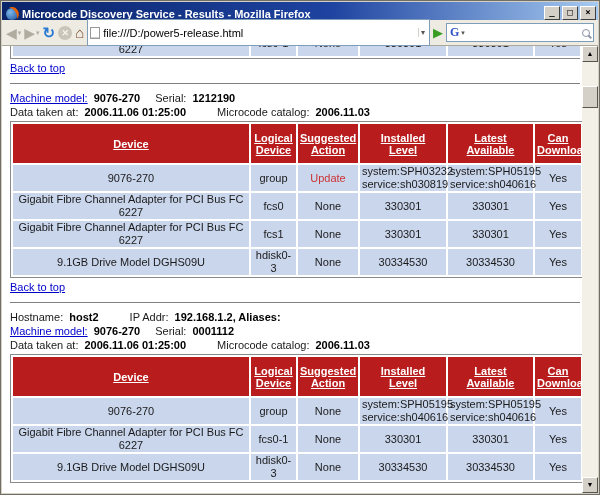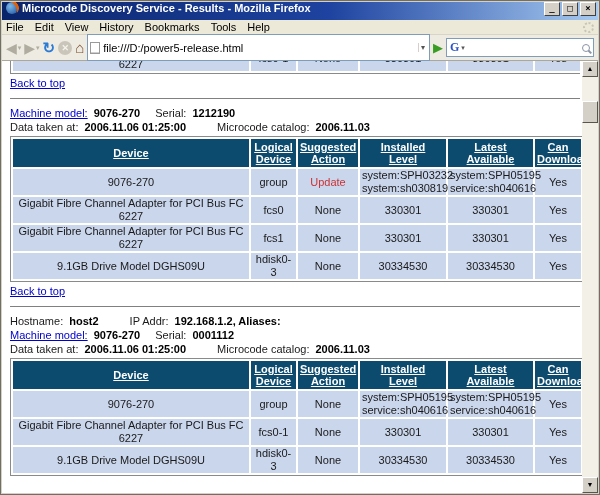--- a/index.html
+++ b/index.html
@@ -10,21 +10,21 @@
     position: relative; width: 600px; height: 495px;
     background: #ece9d8; border: 2px solid #d4d0c8;
     outline: 1px solid #716f64; outline-offset: -1px;
     display: flex; flex-direction: column; overflow: hidden;
   }
 
   
   .titlebar {
     height: 18px; flex: 0 0 18px;
     background: linear-gradient(90deg, #0a246a 0%, #1e43a0 55%, #a6caf0 100%);
-    color: #fff; display: flex; align-items: flex-start; padding: 0 2px;
+    color: #fff; display: flex; align-items: flex-end; padding: 0 2px;
   }
   .ff-icon { width: 12px; height: 12px; border-radius: 50%;
     background: radial-gradient(circle at 35% 35%, #7db8e8, #1b4f9c);
     position: relative; margin: 0 4px 0 2px; flex: 0 0 12px; }
   .ff-icon::after { content:""; position:absolute; inset:-1px;
     border-radius:50%; border-right:3px solid #e66000; transform: rotate(-35deg); }
   .title-text { font-weight: bold; font-size: 11px; white-space: nowrap; overflow: hidden; flex: 1; }
   .winbtns { display: flex; gap: 2px; }
   .winbtn { width: 16px; height: 14px; background: #d4d0c8;
     border: 1px solid; border-color: #fff #404040 #404040 #fff;
@@ -76,22 +76,22 @@
   hr.sep { border: none; border-top: 1px solid #808080; border-bottom: 1px solid #fff; margin: 7px 0 6px 0; }
 
   .hostinfo { line-height: 14px; color: #000; }
   .hostinfo .lbl { color: #1a1a1a; }
   .hostinfo b { font-weight: bold; }
   .sp1 { margin-right: 6px; } .sp2 { margin-right: 28px; } .sp3 { margin-right: 12px; }
 
   table.tbl { border-collapse: separate; border-spacing: 2px; background: #fff;
     border: 1px solid #8a8a8a; table-layout: fixed; width: 568px; margin-top: 2px; }
   col.c0{width:236px} col.c1{width:45px} col.c2{width:60px} col.c3{width:86px} col.c4{width:85px} col.c5{width:46px}
-  .tbl th { background: #0c4a6e; color: #fff; font-size: 11px; font-weight: bold;
-    text-align: center; vertical-align: middle; height: 28px; padding: 1px 2px; }
+  .tbl th { background: #b91c1c; color: #fff; font-size: 11px; font-weight: bold;
+    text-align: center; vertical-align: middle; height: 39px; padding: 1px 2px; }
   .tbl th a { color: #fff; text-decoration: underline; cursor: pointer; }
   .tbl td { background: #c9d6ec; color: #1a1a1a; font-size: 11px; text-align: center;
     vertical-align: middle; padding: 0 2px; height: 13px; line-height: 13px; }
   .tbl td.two { height: 26px; }
   .tbl td.red { color: #cc3333; }
 
   
   .scrollbar { position: absolute; top: 0; right: 0; bottom: 0; width: 16px;
     background: #f3f1e7; }
   .sb-btn { position: absolute; left: 0; width: 16px; height: 16px; background: #d4d0c8;
@@ -117,30 +117,20 @@
   <div class="titlebar">
     <span class="ff-icon"></span>
     <span class="title-text">Microcode Discovery Service - Results - Mozilla Firefox</span>
     <span class="winbtns">
       <span class="winbtn">_</span>
       <span class="winbtn">□</span>
       <span class="winbtn">×</span>
     </span>
   </div>
 
-  <div class="menubar">
-    <span class="menu-item">File</span>
-    <span class="menu-item">Edit</span>
-    <span class="menu-item">View</span>
-    <span class="menu-item">History</span>
-    <span class="menu-item">Bookmarks</span>
-    <span class="menu-item">Tools</span>
-    <span class="menu-item">Help</span>
-    <span class="throbber"></span>
-  </div>
 
   <div class="toolbar">
     <span class="navbtn">◀<span class="drop">▾</span></span>
     <span class="navbtn">▶<span class="drop">▾</span></span>
     <span class="reload">↻</span>
     <span class="stopbtn">✕</span>
     <span class="homebtn">⌂</span>
     <span class="urlbox">
       <span class="page-icon"></span>
       <span class="url-text">file:///D:/power5-release.html</span>
@@ -212,21 +202,21 @@
           <th><a><span>Logical</span><br><span>Device</span></a></th>
           <th><a><span>Suggested</span><br><span>Action</span></a></th>
           <th><a><span>Installed</span><br><span>Level</span></a></th>
           <th><a><span>Latest</span><br><span>Available</span></a></th>
           <th><a><span>Can</span><br><span>Download</span></a></th>
         </tr>
         <tr>
           <td class="two">9076-270</td>
           <td class="two">group</td>
           <td class="two red">Update</td>
-          <td class="two"><span>system:SPH03232</span><br><span>system:sh030819</span></td>
+          <td class="two"><span>system:SPH03232</span><br><span>service:sh030819</span></td>
           <td class="two"><span>system:SPH05195</span><br><span>service:sh040616</span></td>
           <td class="two">Yes</td>
         </tr>
         <tr>
           <td>Gigabit Fibre Channel Adapter for PCI Bus FC 6227</td>
           <td>fcs0</td>
           <td>None</td>
           <td>330301</td>
           <td>330301</td>
           <td>Yes</td>

